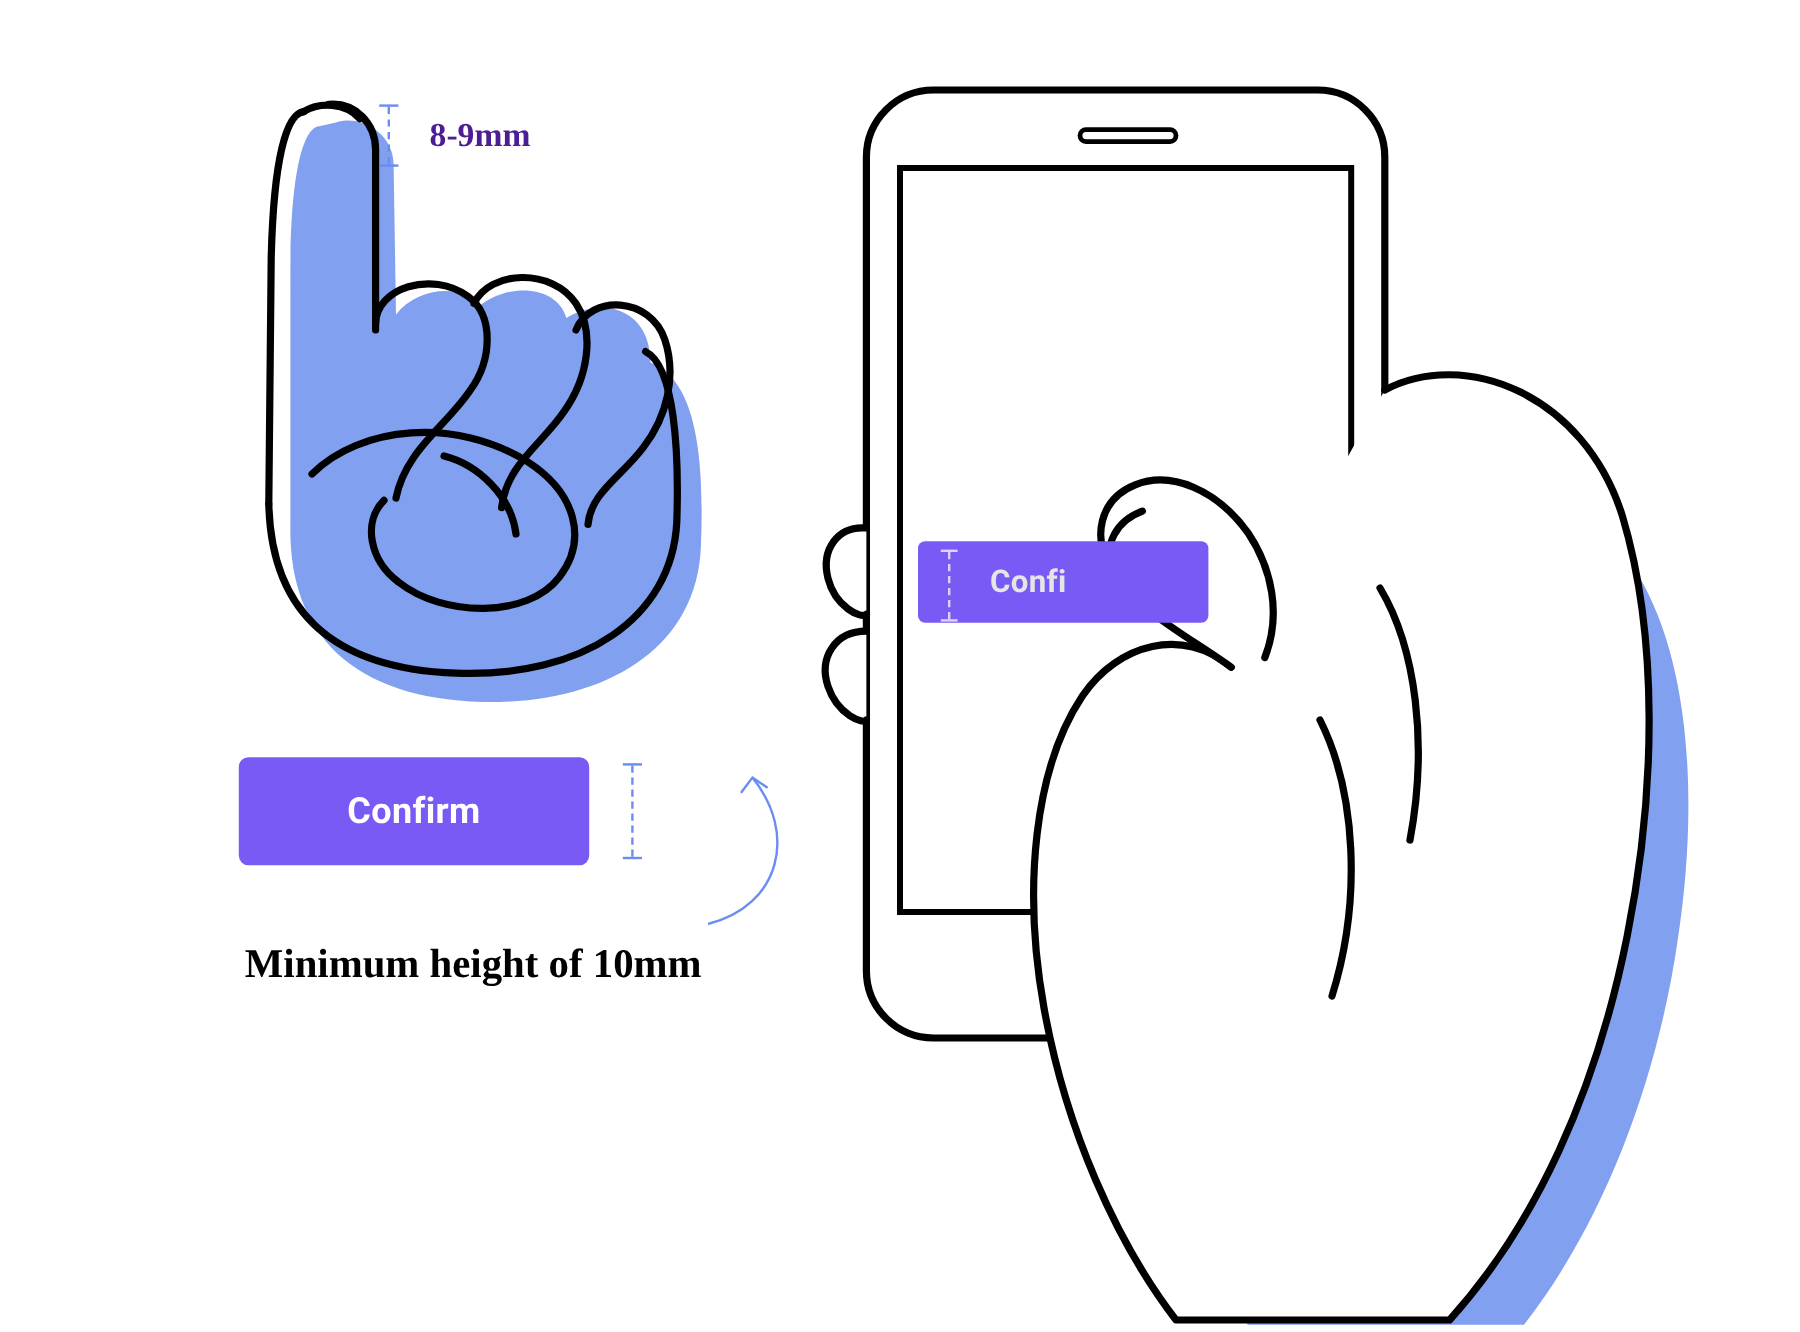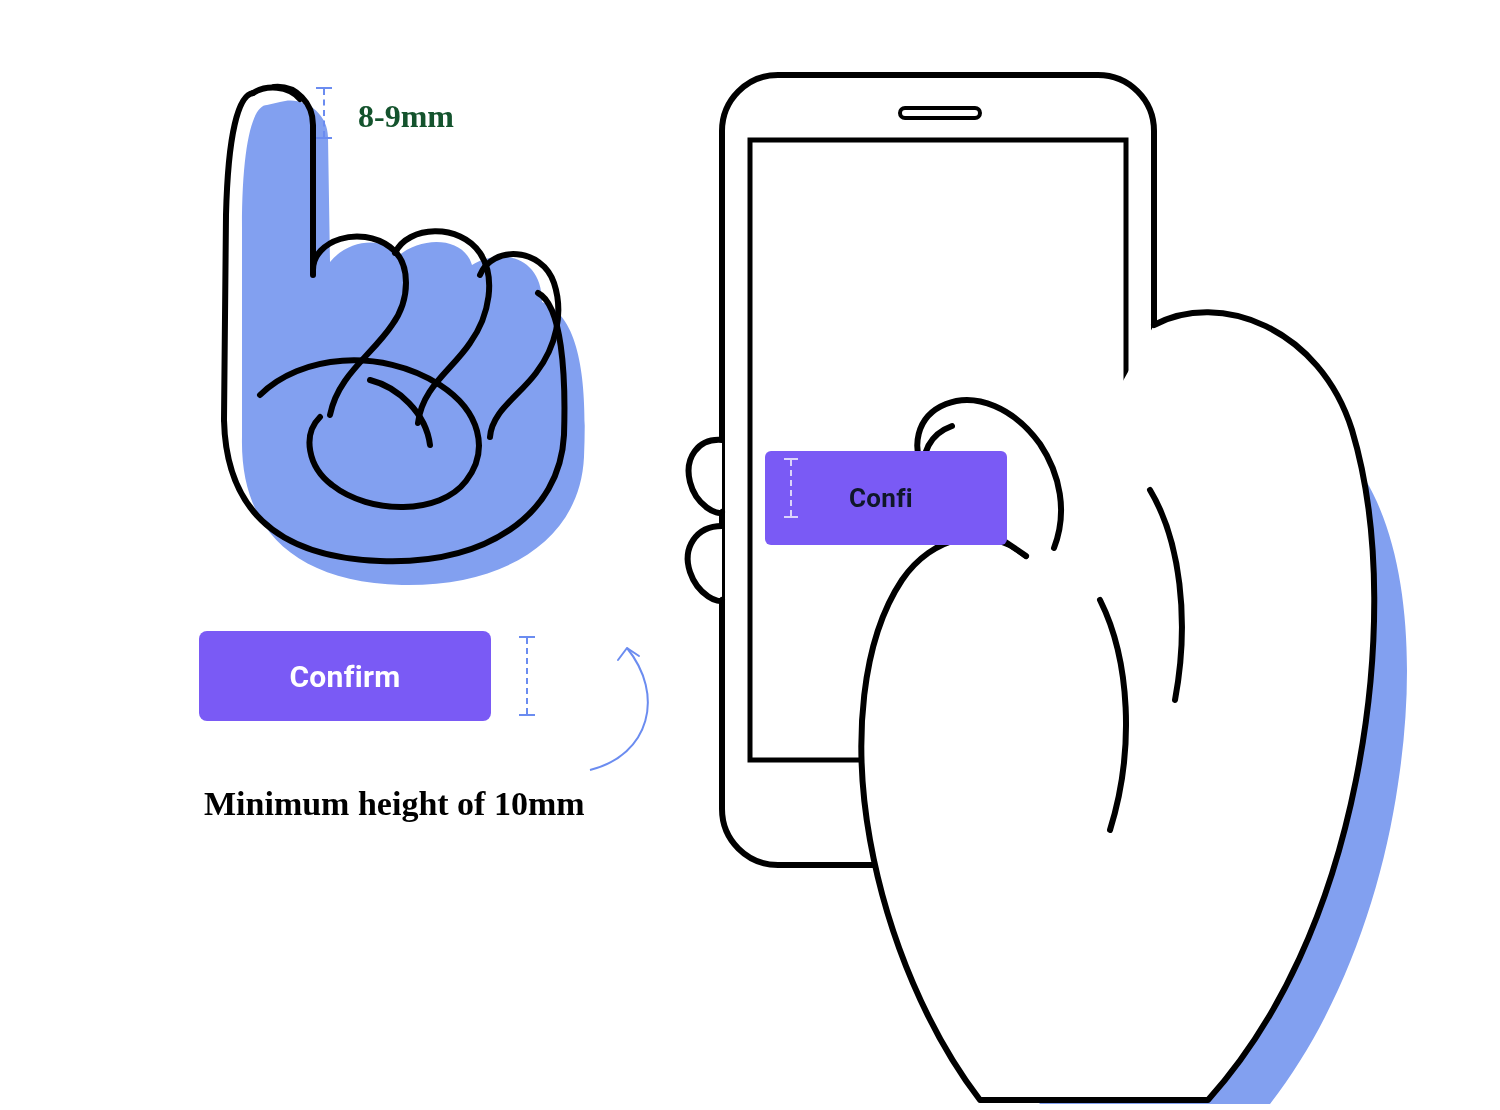--- a/index.html
+++ b/index.html
@@ -10,23 +10,23 @@
     background: #ffffff;
     font-family: -apple-system, BlinkMacSystemFont, "Segoe UI", Roboto, sans-serif;
     position: relative;
   }
   .serif { font-family: Georgia, "Times New Roman", serif; }
 
   .fingertip-label {
     position: absolute;
     left: 358px;
     top: 98px;
-    font-size: 32px;
-    font-weight: 700;
-    color: #14532d;
+    font-size: 28px;
+    font-weight: 700;
+    color: #4c1d95;
   }
   .min-height-label {
     position: absolute;
     left: 168px;
     top: 785px;
     font-size: 34px;
     font-weight: 700;
     color: #000;
     margin-left: 36px;
   }
@@ -111,29 +111,29 @@
     width: 820px;
     height: 1050px;
     pointer-events: none;
   }
 
   .phone-button {
     position: absolute;
     left: 765px;
     top: 451px;
     width: 242px;
-    height: 94px;
+    height: 68px;
     background: #7a5af5;
     border-radius: 6px;
-    color: #0f172a;
+    color: #e5e5e5;
     font-weight: 700;
     font-size: 26px;
     display: flex;
     align-items: center;
-    padding-left: 84px;
+    padding-left: 60px;
     letter-spacing: 0.3px;
   }
 
   .phone-height-indicator {
     position: absolute;
     left: 784px;
     top: 458px;
     width: 14px;
     height: 60px;
   }

